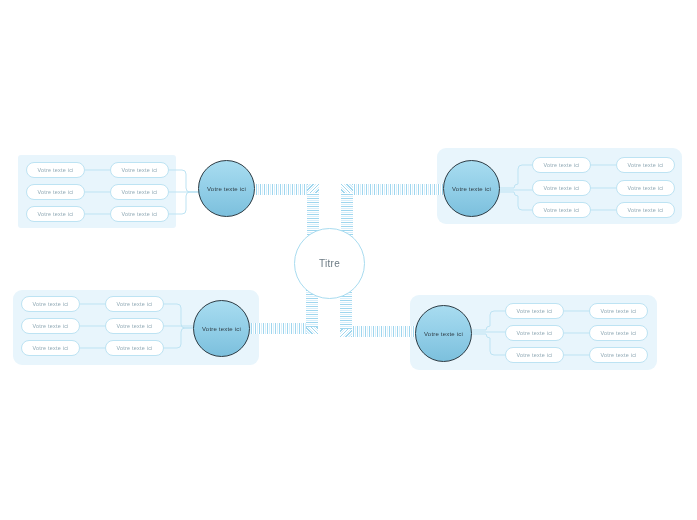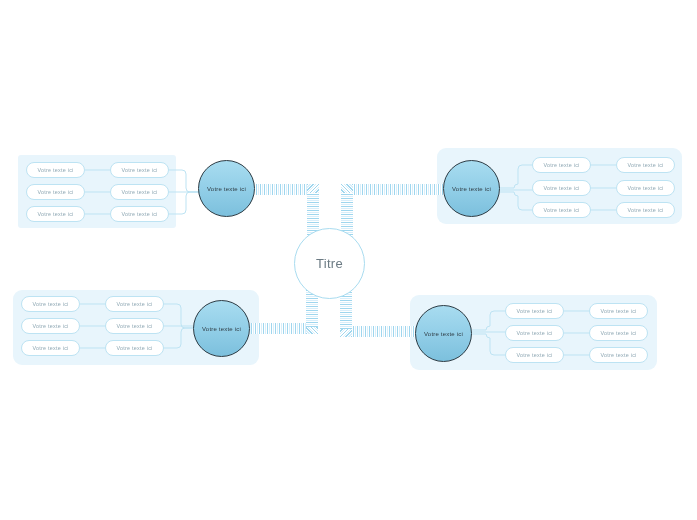--- a/index.html
+++ b/index.html
@@ -45,21 +45,21 @@
   .bcircle.c-tr{left:443px;top:160px;}
   .bcircle.c-bl{left:193px;top:300px;}
   .bcircle.c-br{left:415px;top:305px;}
 
   
   .center{
     position:absolute;left:294px;top:228px;width:71px;height:71px;
     box-sizing:border-box;border-radius:50%;
     background:#ffffff;border:1px solid #a9dcf0;
     display:flex;align-items:center;justify-content:center;
-    color:#6b7a83;font-size:13px;letter-spacing:.3px;
+    color:#6b7a83;font-size:10px;letter-spacing:.3px;
   }
 
   
   .ribbon{position:absolute;}
   .ribbon.h{
     background-image:repeating-linear-gradient(90deg,
       #9fd6ee 0px,#9fd6ee 1px,#ffffff 1px,#ffffff 2px,
       #d8eefa 2px,#d8eefa 3px,#ffffff 3px,#ffffff 4px);
   }
   .ribbon.v{

